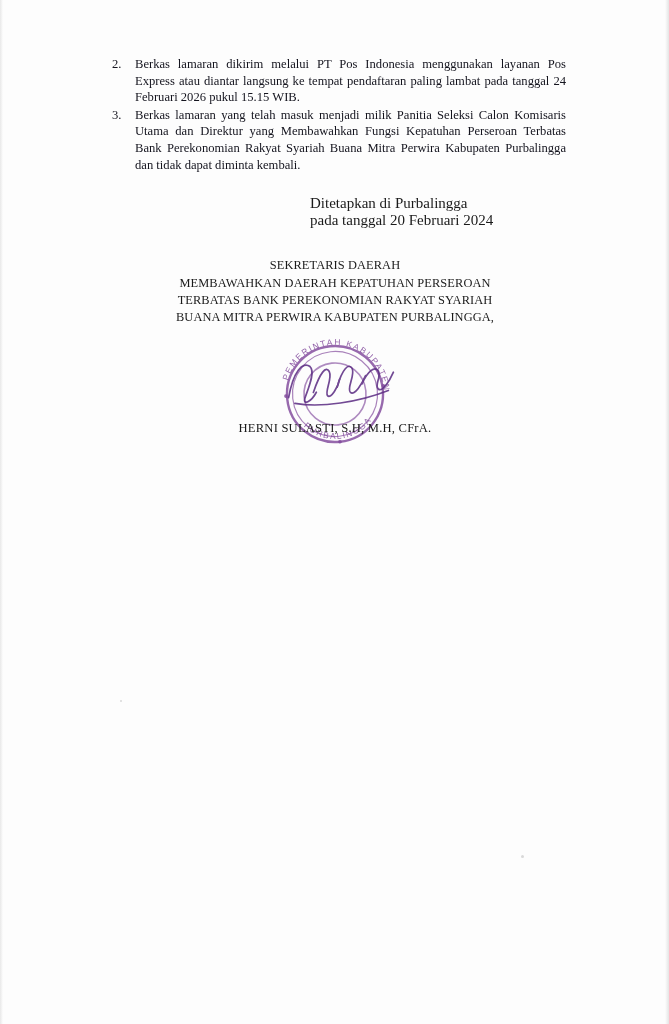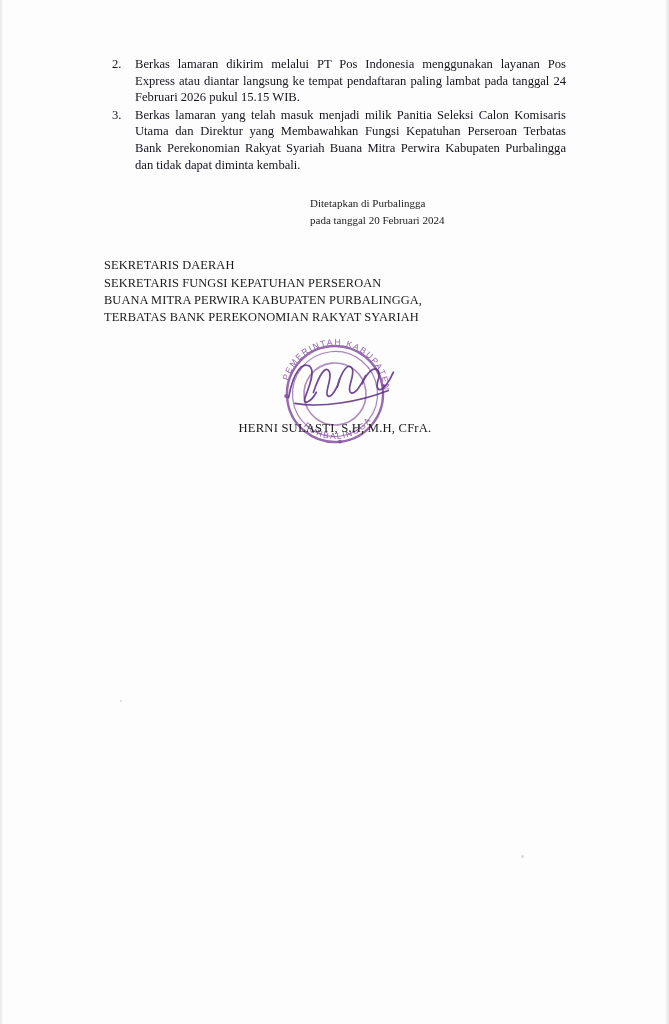--- a/index.html
+++ b/index.html
@@ -62,27 +62,27 @@
   }
   ol.numbered li .num {
     position: absolute;
     left: 8px;
     top: 0;
   }
 
   .place-block {
     margin-top: 22px;
     margin-left: 206px;
-    font-size: 11px;
+    font-size: 15px;
     line-height: 17px;
   }
 
   .signer-block {
     margin-top: 28px;
-    text-align: left;
+    text-align: center;
     font-size: 12.4px;
     line-height: 17.4px;
     letter-spacing: 0.1px;
   }
 
   .signature-area {
     position: relative;
     height: 92px;
   }
 
@@ -141,23 +141,23 @@
       </li>
     </ol>
 
     <div class="place-block">
       <div>Ditetapkan di Purbalingga</div>
       <div>pada tanggal 20 Februari  2024</div>
     </div>
 
     <div class="signer-block">
       <div>SEKRETARIS DAERAH</div>
-      <div>SEKRETARIS FUNGSI KEPATUHAN PERSEROAN</div>
+      <div>MEMBAWAHKAN DAERAH KEPATUHAN PERSEROAN</div>
+      <div>TERBATAS BANK PEREKONOMIAN RAKYAT SYARIAH</div>
       <div>BUANA MITRA PERWIRA KABUPATEN PURBALINGGA,</div>
-      <div>TERBATAS BANK PEREKONOMIAN RAKYAT SYARIAH</div>
     </div>
 
     <div class="signature-area">
 
       <svg class="stamp" viewBox="0 0 130 130" xmlns="http://www.w3.org/2000/svg">
         <defs>
           <path id="stampArcTop" d="M 16,65 A 49,49 0 0 1 114,65"></path>
           <path id="stampArcBottom" d="M 20,65 A 45,45 0 0 0 110,65"></path>
         </defs>
         <circle cx="65" cy="65" r="48" fill="none" stroke="#7a3f96" stroke-width="2.4" opacity="0.85"></circle>

